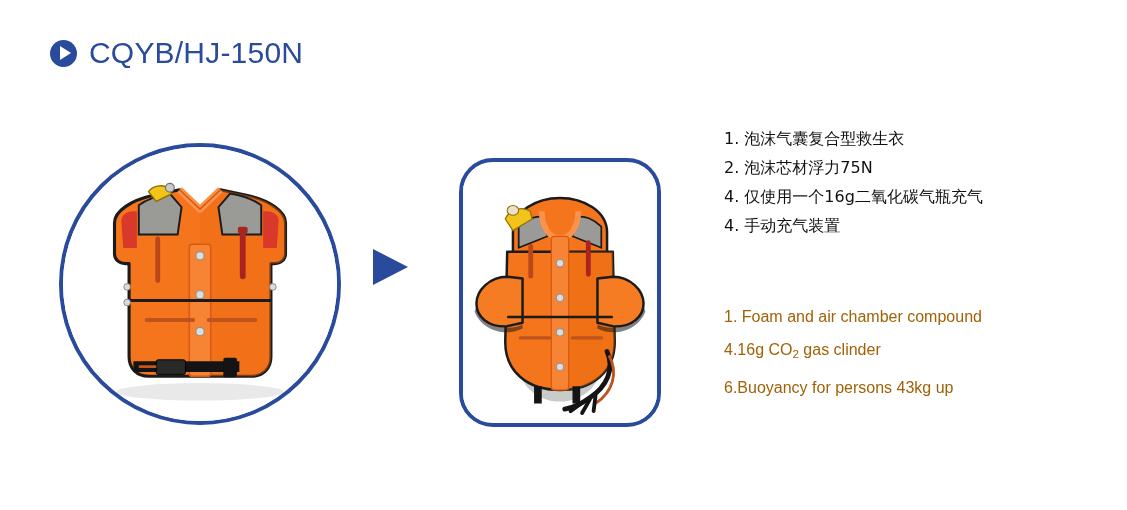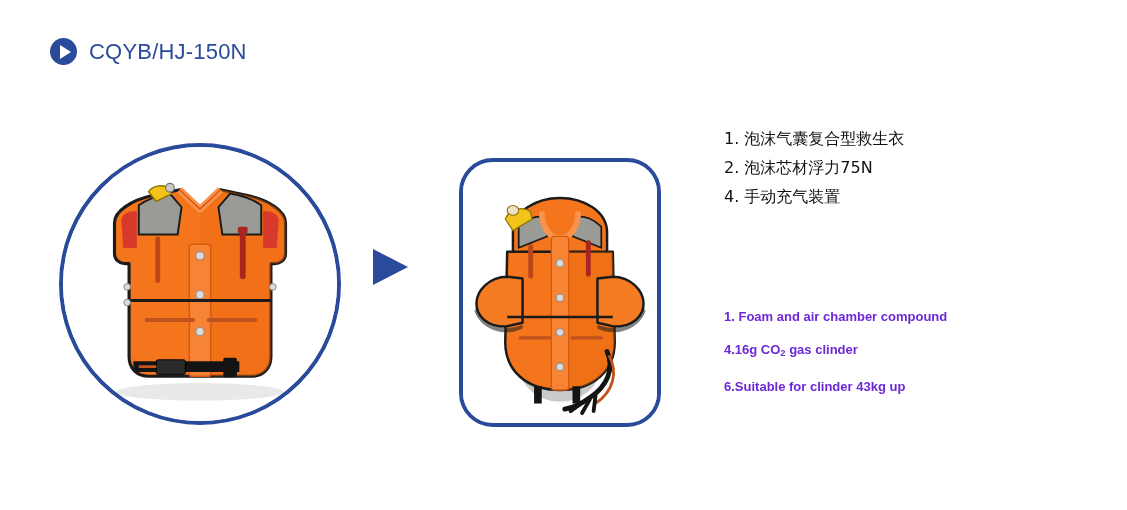--- a/index.html
+++ b/index.html
@@ -37,21 +37,21 @@
   }
   .play-badge .tri {
     width: 0;
     height: 0;
     border-top: 7px solid transparent;
     border-bottom: 7px solid transparent;
     border-left: 11px solid #ffffff;
     margin-left: 3px;
   }
   .title-text {
-    font-size: 22px;
+    font-size: 30px;
     font-weight: 500;
     letter-spacing: 0.2px;
     color: #2A4B9B;
     white-space: nowrap;
     line-height: 1;
   }
 
   
   .circle-frame {
     position: absolute;
@@ -111,25 +111,24 @@
   }
   .spec-cn .line .num { display: inline; }
 
   .spec-en {
     position: absolute;
     left: 724px;
     top: 300px;
     width: 400px;
   }
   .spec-en .line {
-    font-size: 13px;
+    font-size: 16px;
     line-height: 33px;
-    color: #6d28d9;
+    color: #a16207;
     white-space: nowrap;
-    font-weight: bold;
   }
   .spec-en .line sub {
     font-size: 0.72em;
     vertical-align: -0.22em;
   }
 </style>
 </head>
 <body>
 
 <div class="title-row">
@@ -247,27 +246,31 @@
   <div class="line">
     <span class="num">1.</span>
     <span>泡沫气囊复合型救生衣</span>
   </div>
   <div class="line">
     <span class="num">2.</span>
     <span>泡沫芯材浮力75N</span>
   </div>
   <div class="line">
     <span class="num">4.</span>
+    <span>仅使用一个16g二氧化碳气瓶充气</span>
+  </div>
+  <div class="line">
+    <span class="num">4.</span>
     <span>手动充气装置</span>
   </div>
 </div>
 
 <div class="spec-en">
   <div class="line">
     <span>1. </span><span>Foam and air chamber compound</span>
   </div>
   <div class="line">
     <span>4.</span><span>16g CO</span><sub>2</sub><span> gas clinder</span>
   </div>
   <div class="line">
-    <span>6.</span><span>Suitable for clinder 43kg up</span>
+    <span>6.</span><span>Buoyancy for persons 43kg up</span>
   </div>
 </div>
 
 </body></html>

